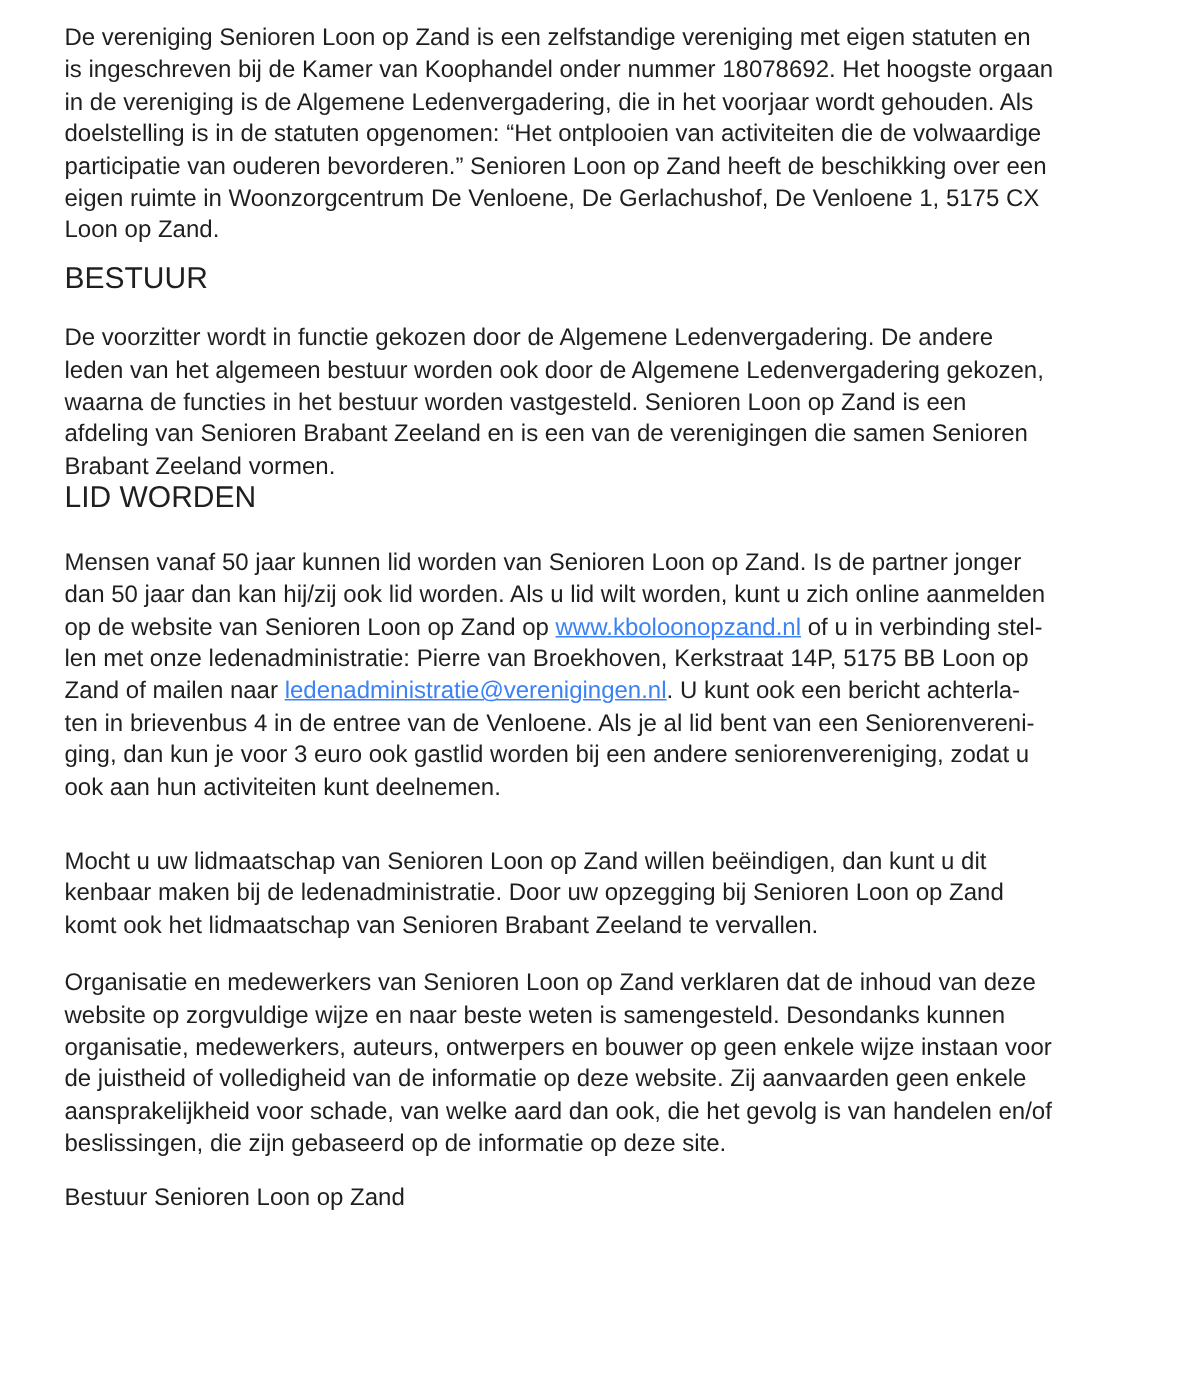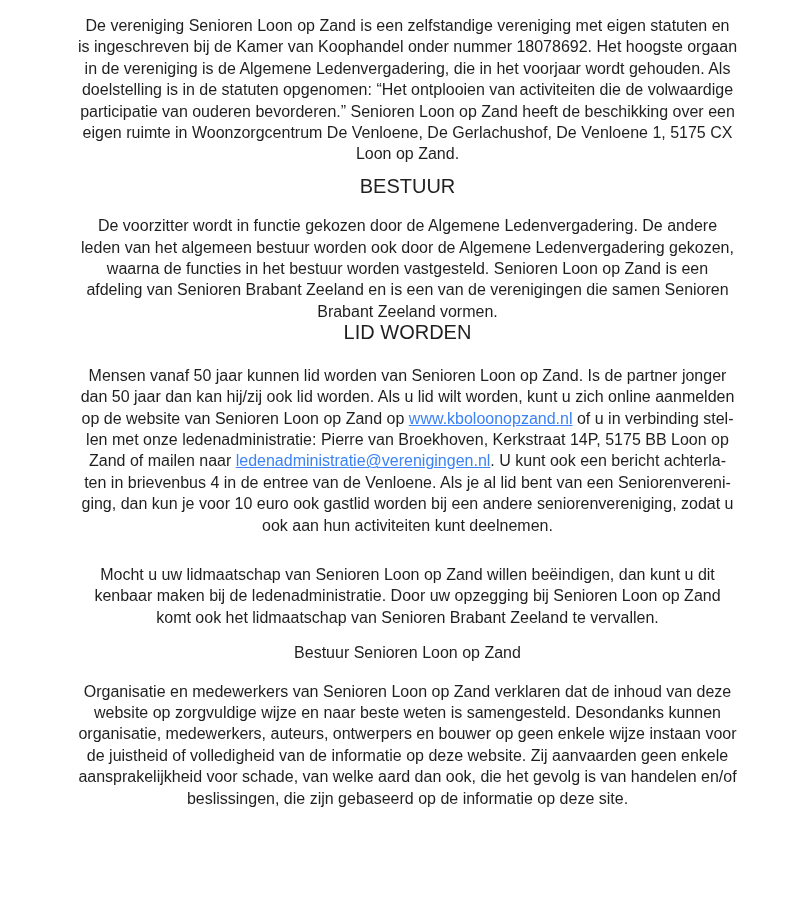--- a/index.html
+++ b/index.html
@@ -11,21 +11,20 @@
   }
   body {
     width: 800px;
     height: 919px;
     overflow: hidden;
     font-family: "Liberation Sans", "DejaVu Sans", sans-serif;
     color: #1f1f1f;
   }
   .page {
     padding: 15px 28px 0 43px;
-    text-align: center;
   }
   .para, .heading {
     margin: 0;
     font-size: 16px;
     line-height: 21.4px;
     font-weight: 400;
     white-space: pre-line; 
     letter-spacing: 0;
   }
   .heading {
@@ -69,31 +68,31 @@
 Brabant Zeeland vormen.</p>
 
   <h2 class="heading" data-name="lid-worden-heading">LID WORDEN</h2>
 
   <p class="para" data-name="lid-worden-paragraph"><span data-name="lid-worden-text-1">Mensen vanaf 50 jaar kunnen lid worden van Senioren Loon op Zand. Is de partner jonger
 dan 50 jaar dan kan hij/zij ook lid worden. Als u lid wilt worden, kunt u zich online aanmelden
 op de website van Senioren Loon op Zand op </span><a href="#" class="link" data-name="website-link">www.kboloonopzand.nl</a><span data-name="lid-worden-text-2"> of u in verbinding stel-
 len met onze ledenadministratie: Pierre van Broekhoven, Kerkstraat 14P, 5175 BB Loon op
 Zand of mailen naar </span><a href="#" class="link" data-name="email-link">ledenadministratie@verenigingen.nl</a><span data-name="lid-worden-text-3">. U kunt ook een bericht achterla-
 ten in brievenbus 4 in de entree van de Venloene. Als je al lid bent van een Seniorenvereni-
-ging, dan kun je voor 10 euro ook gastlid worden bij een andere seniorenvereniging, zodat u
+ging, dan kun je voor 3 euro ook gastlid worden bij een andere seniorenvereniging, zodat u
 ook aan hun activiteiten kunt deelnemen.</span></p>
 
 
   <p class="para" data-name="opzegging-paragraph">Mocht u uw lidmaatschap van Senioren Loon op Zand willen beëindigen, dan kunt u dit
 kenbaar maken bij de ledenadministratie. Door uw opzegging bij Senioren Loon op Zand
 komt ook het lidmaatschap van Senioren Brabant Zeeland te vervallen.</p>
 
 
-  <p class="para" data-name="signature-line">Bestuur Senioren Loon op Zand</p>
-
   <p class="para" data-name="disclaimer-paragraph">Organisatie en medewerkers van Senioren Loon op Zand verklaren dat de inhoud van deze
 website op zorgvuldige wijze en naar beste weten is samengesteld. Desondanks kunnen
 organisatie, medewerkers, auteurs, ontwerpers en bouwer op geen enkele wijze instaan voor
 de juistheid of volledigheid van de informatie op deze website. Zij aanvaarden geen enkele
 aansprakelijkheid voor schade, van welke aard dan ook, die het gevolg is van handelen en/of
 beslissingen, die zijn gebaseerd op de informatie op deze site.</p>
 
+  <p class="para" data-name="signature-line">Bestuur Senioren Loon op Zand</p>
+
 </div>
 
 </body></html>

